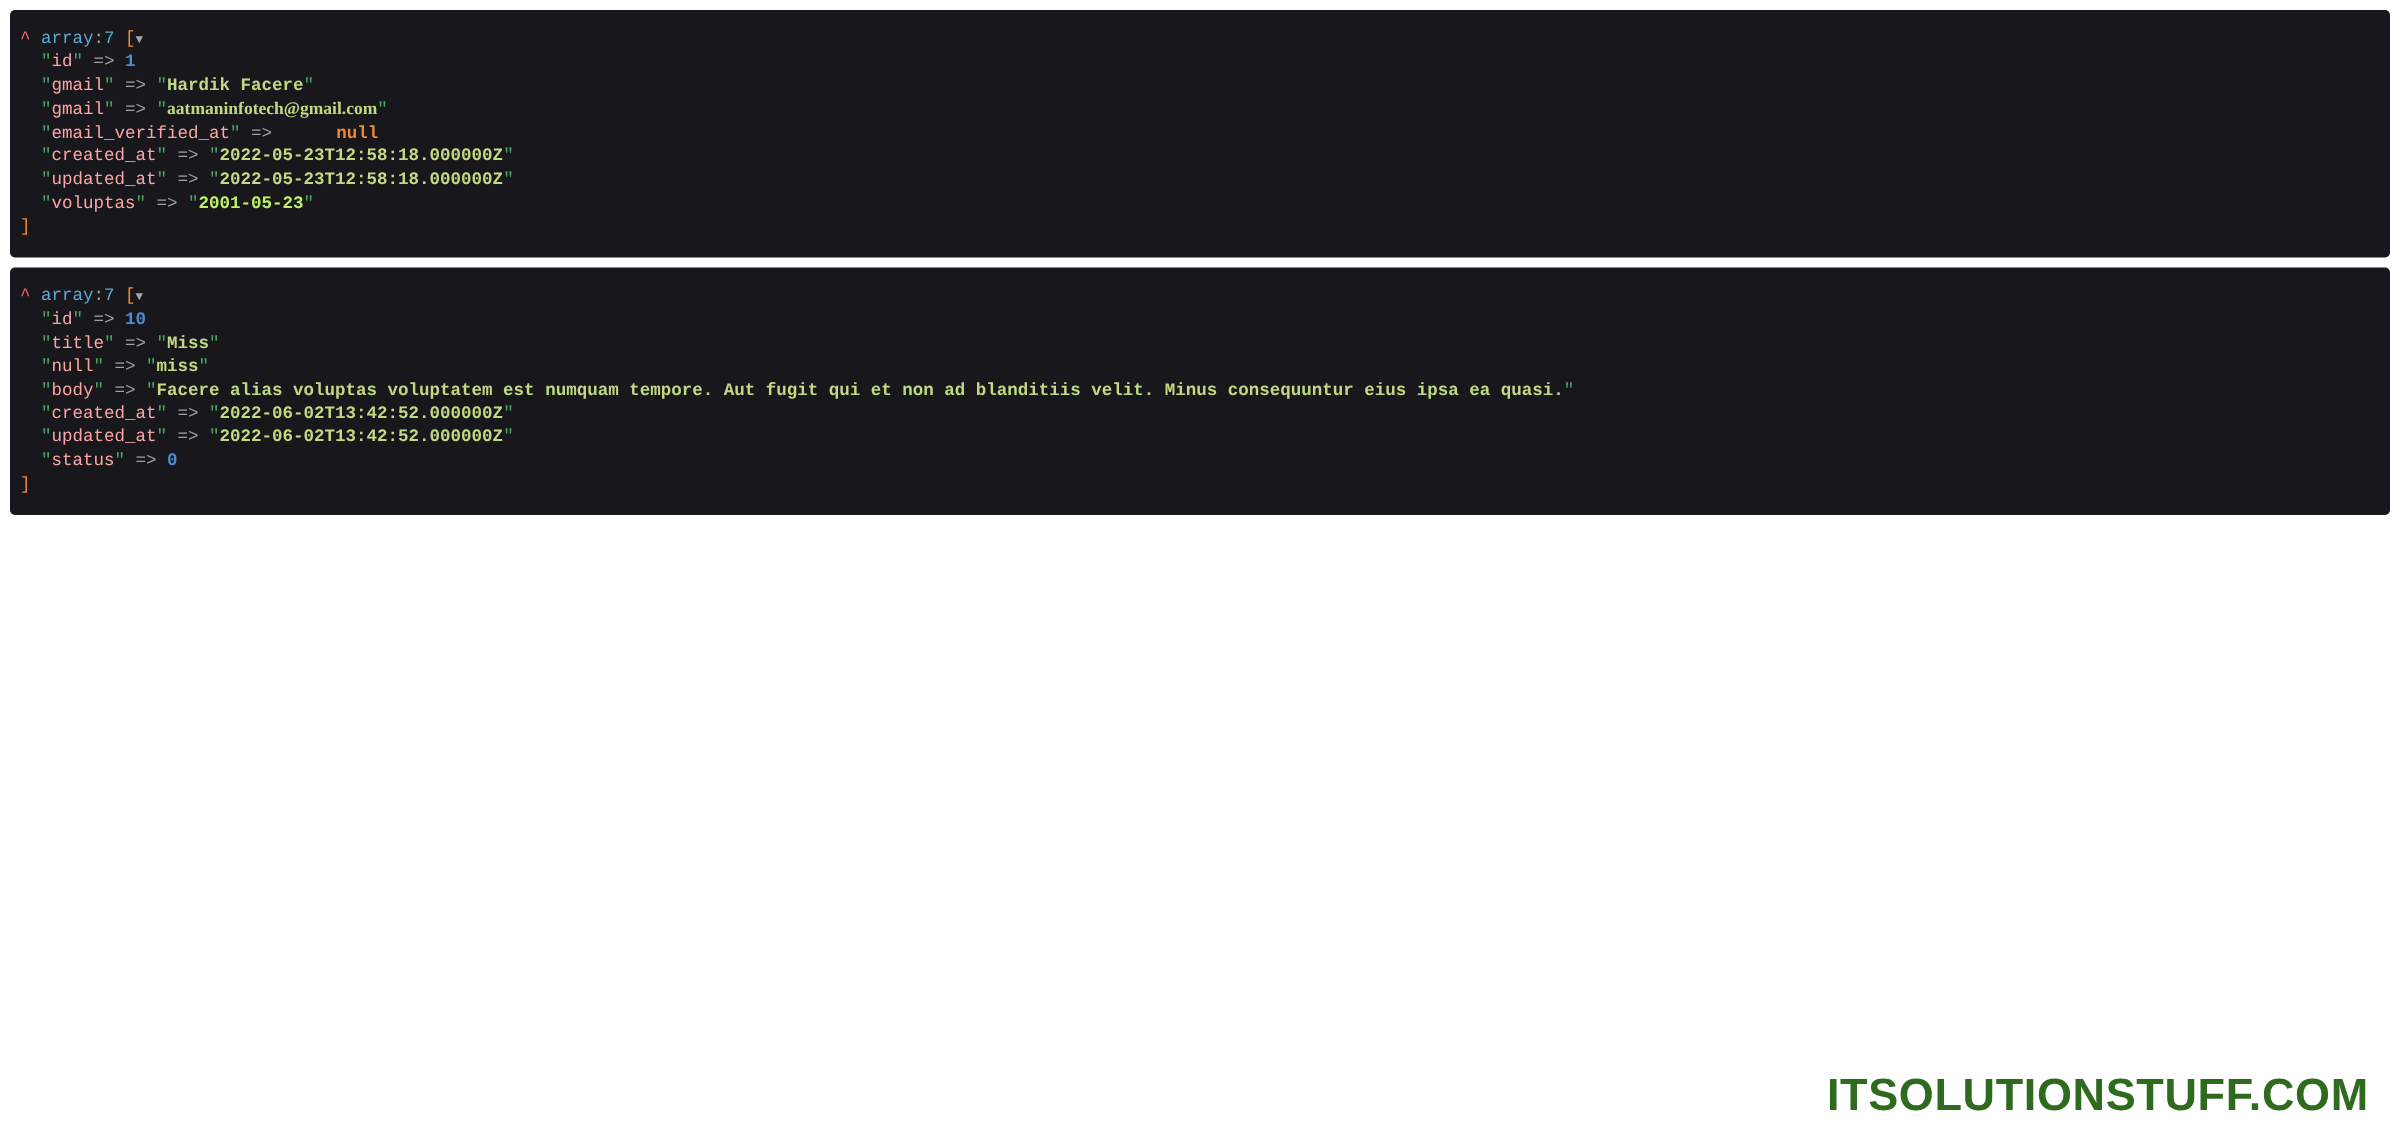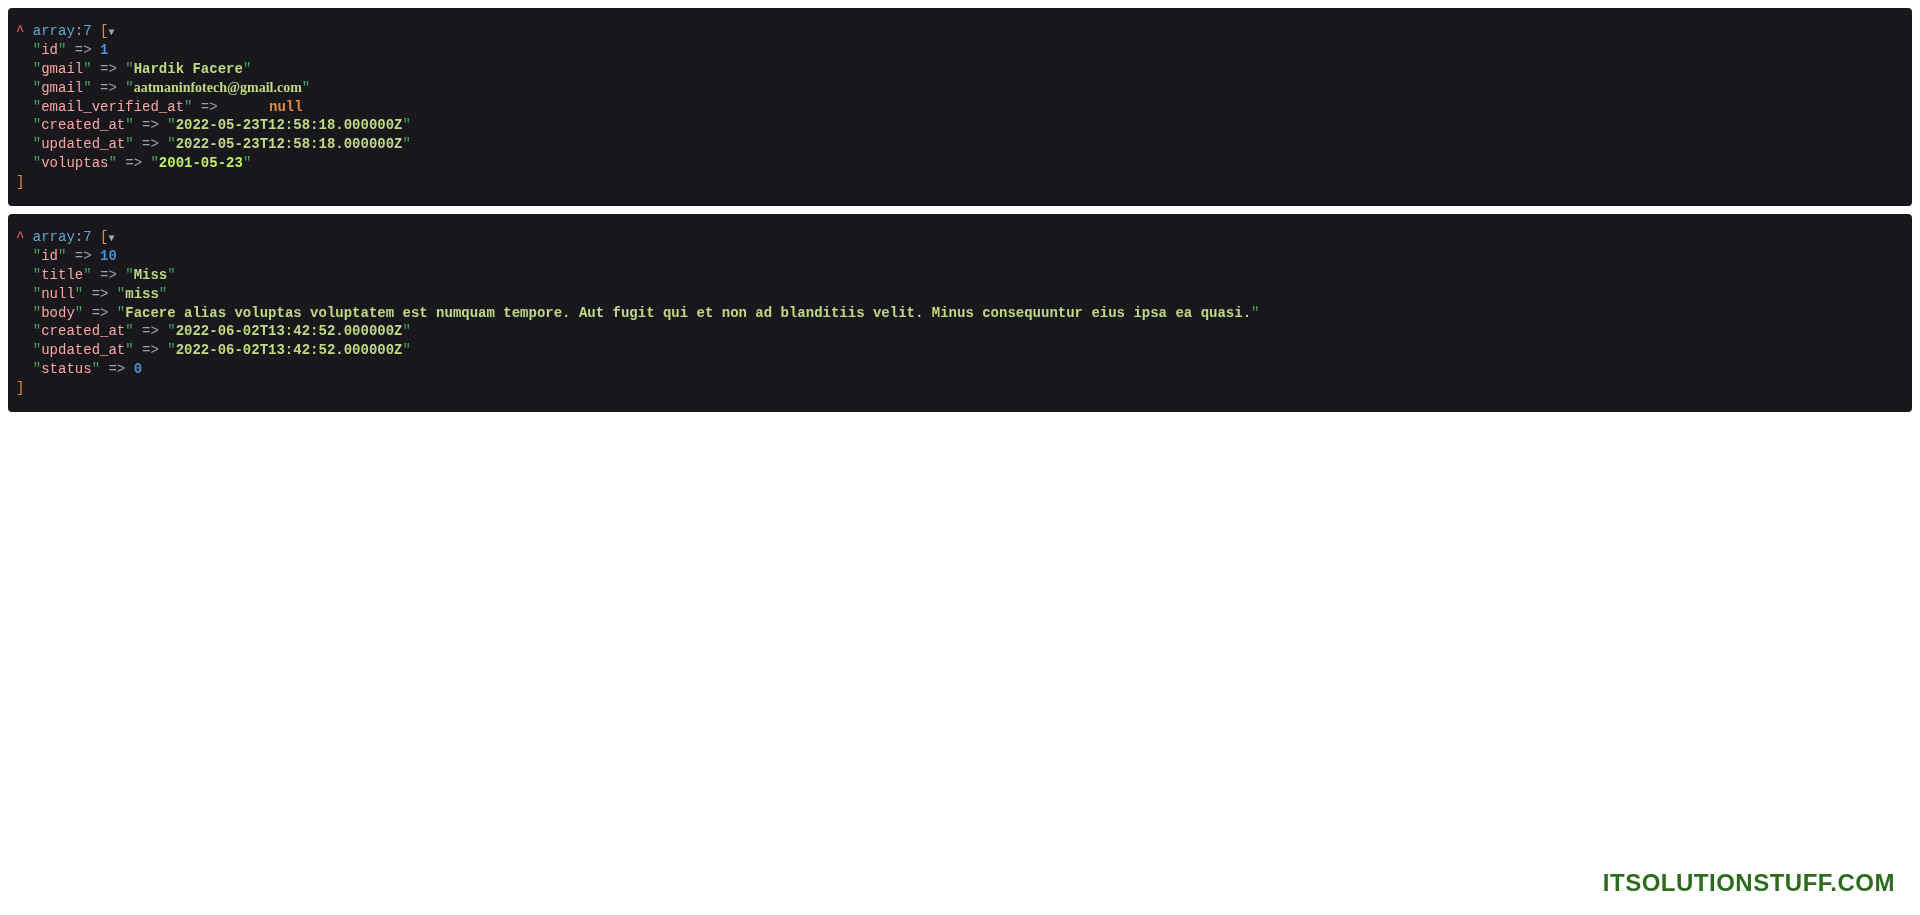--- a/index.html
+++ b/index.html
@@ -30,21 +30,21 @@
     .str-light { color: #a7d94e; font-weight: bold; }
     .num { color: #4a8dd3; font-weight: bold; }
     .null { color: #e8893a; font-weight: bold; margin-left: 43px; }
     .bracket-close { color: #e8893a; }
     .quote { color: #4aa564; font-weight: normal; }
     .watermark {
       position: absolute;
       bottom: 18px;
       right: 25px;
       font-family: Arial, Helvetica, sans-serif;
-      font-size: 24px;
+      font-size: 36px;
       font-weight: bold;
       color: #2e6b1f;
       letter-spacing: 0.5px;
     }
   </style>
 </head>
 <body>
 
 <div id="dumps-container">
     <div class="dump-block">

